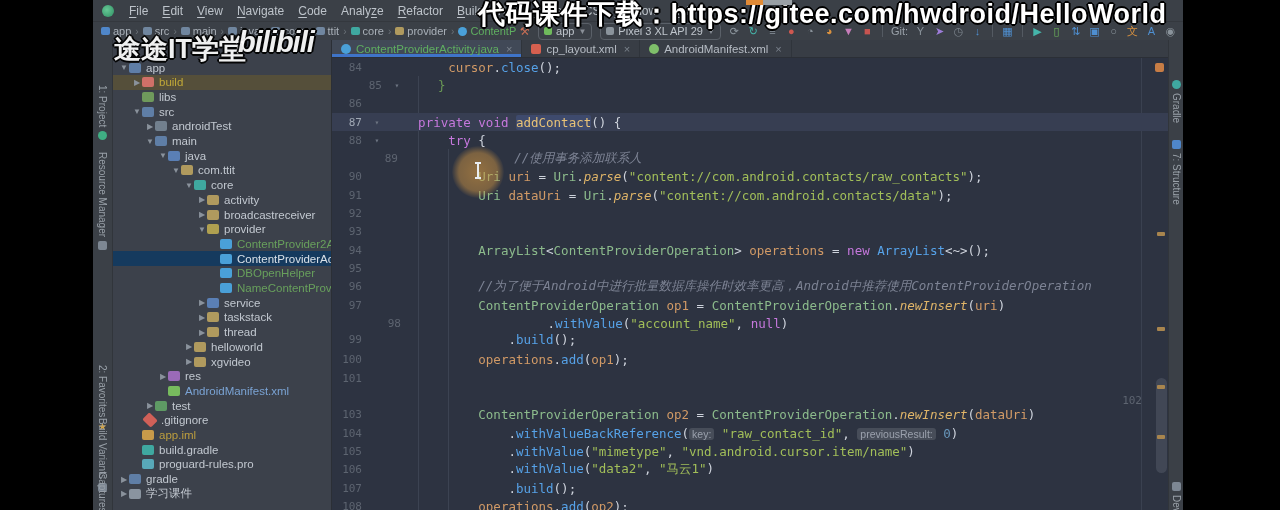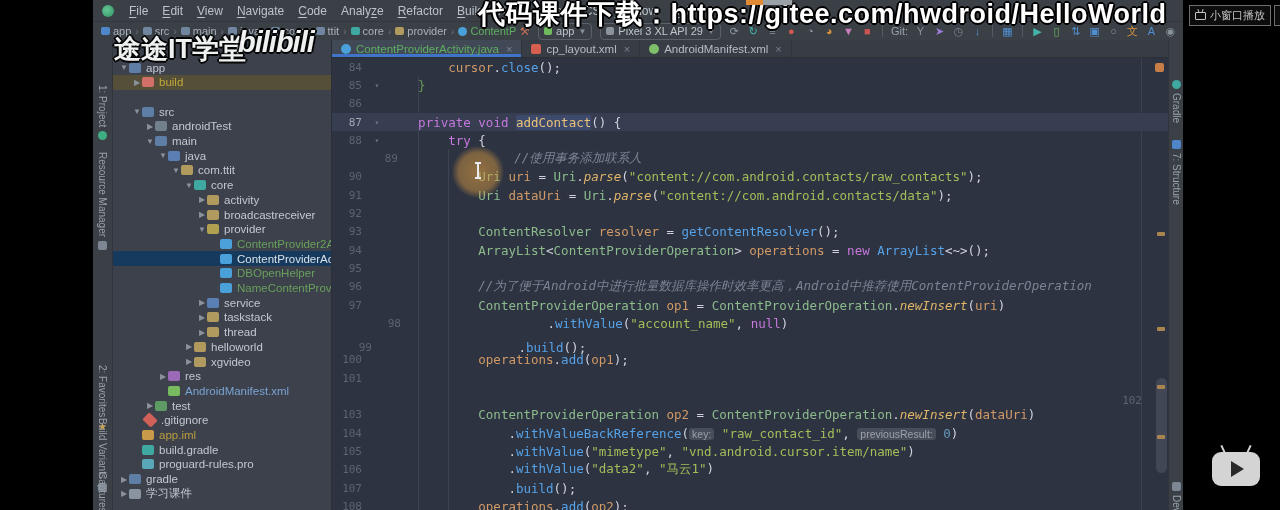--- a/index.html
+++ b/index.html
@@ -117,34 +117,20 @@
   .ibeam { position:absolute; left:477px; top:163px; width:2px; height:15px; background:#e8ecf0; z-index:51; }
   .ibeam::before, .ibeam::after { content:""; position:absolute; left:-2px; width:6px; height:2px; background:#e8ecf0; }
   .ibeam::before { top:-1px; } .ibeam::after { bottom:-1px; }
 </style>
 </head>
 <body>
 
 <div class="screen">
 
   <div class="black-strip strip-l"></div>
-  <div class="black-strip strip-r">
-    <div class="pip">
-      <div class="pip-box">
-        <span class="pip-tv"></span>
-        <span>小窗口播放</span>
-      </div>
-      <div class="pip-box">
-        
-      </div>
-    </div>
-    <div class="bili-tv">
-      <div class="bili-play"></div>
-    </div>
-  </div>
 
   <div class="ide">
     <div class="menubar">
       <span class="as-logo"></span>
       <span style="display:flex;">
           <span class="menu-item"><u>F</u>ile</span>
           <span class="menu-item"><u>E</u>dit</span>
           <span class="menu-item"><u>V</u>iew</span>
           <span class="menu-item"><u>N</u>avigate</span>
           <span class="menu-item"><u>C</u>ode</span>
@@ -273,20 +259,25 @@
           <div class="trow" style="top: 20px; padding-left: 6px;">
             <span class="arrow">▼</span>
             <span class="t-ic ic-folder-blue"></span>
             <span class="t-label">app</span>
           </div>
           <div class="trow buildrow" style="top: 34.7px; padding-left: 19px;">
             <span class="arrow">▶</span>
             <span class="t-ic ic-folder-red"></span>
             <span class="t-label">build</span>
           </div>
+          <div class="trow" style="top: 49.4px; padding-left: 19px;">
+            <span class="arrow"></span>
+            <span class="t-ic ic-folder-green"></span>
+            <span class="t-label">libs</span>
+          </div>
           <div class="trow" style="top: 64.1px; padding-left: 19px;">
             <span class="arrow">▼</span>
             <span class="t-ic ic-folder-src"></span>
             <span class="t-label">src</span>
           </div>
           <div class="trow" style="top: 78.8px; padding-left: 32px;">
             <span class="arrow">▶</span>
             <span class="t-ic ic-folder-gray"></span>
             <span class="t-label">androidTest</span>
           </div>
@@ -438,21 +429,21 @@
         <div class="codearea">
           <div class="iguide" style="left:calc(56px + 4ch); top:18px; bottom:0;"></div>
           <div class="iguide" style="left:calc(56px + 8ch); top:91px; bottom:0;"></div>
           <div class="margin-guide"></div>
           <div>
               <div class="line" style="top: 0px;">
                 <span class="ln">84</span>
                 <span class="foldcol"></span>
                 <span class="ctext">        <span class="tk-v">cursor</span><span class="tk-p">.</span><span class="tk-m">close</span><span class="tk-p">();</span></span>
               </div>
-              <div class="line" style="top: 18.3px;">
+              <div class="line" style="top: 18.3px; padding-left: 20px;">
                 <span class="ln">85</span>
                 <span class="foldcol">▾</span>
                 <span class="ctext">    <span class="tk-br">}</span></span>
               </div>
               <div class="line" style="top: 36.6px;">
                 <span class="ln">86</span>
                 <span class="foldcol"></span>
                 <span class="ctext"></span>
               </div>
               <div class="line current" style="top: 54.9px;">
@@ -481,21 +472,20 @@
                 <span class="ctext">            <span class="tk-t">Uri</span><span class="tk-p"> </span><span class="tk-v">dataUri</span><span class="tk-p"> = </span><span class="tk-t">Uri</span><span class="tk-p">.</span><span class="tk-sm">parse</span><span class="tk-p">(</span><span class="tk-s">"content://com.android.contacts/data"</span><span class="tk-p">);</span></span>
               </div>
               <div class="line" style="top: 146.4px;">
                 <span class="ln">92</span>
                 <span class="foldcol"></span>
                 <span class="ctext"></span>
               </div>
               <div class="line" style="top: 164.7px;">
                 <span class="ln">93</span>
                 <span class="foldcol"></span>
-                <span class="ctext">            <span class="tk-t">ContentResolver</span><span class="tk-p"> </span><span class="tk-v">resolver</span><span class="tk-p"> = </span><span class="tk-m">getContentResolver</span><span class="tk-p">();</span></span>
               </div>
               <div class="line" style="top: 183px;">
                 <span class="ln">94</span>
                 <span class="foldcol"></span>
                 <span class="ctext">            <span class="tk-t">ArrayList</span><span class="tk-p">&lt;</span><span class="tk-t">ContentProviderOperation</span><span class="tk-p">&gt; </span><span class="tk-v">operations</span><span class="tk-p"> = </span><span class="tk-k">new</span><span class="tk-p"> </span><span class="tk-m">ArrayList</span><span class="tk-p">&lt;~&gt;();</span></span>
               </div>
               <div class="line" style="top: 201.3px;">
                 <span class="ln">95</span>
                 <span class="foldcol"></span>
                 <span class="ctext"></span>
@@ -508,21 +498,21 @@
               <div class="line" style="top: 237.9px;">
                 <span class="ln">97</span>
                 <span class="foldcol"></span>
                 <span class="ctext">            <span class="tk-t">ContentProviderOperation</span><span class="tk-p"> </span><span class="tk-v">op1</span><span class="tk-p"> = </span><span class="tk-t">ContentProviderOperation</span><span class="tk-p">.</span><span class="tk-sm">newInsert</span><span class="tk-p">(</span><span class="tk-v">uri</span><span class="tk-p">)</span></span>
               </div>
               <div class="line" style="top: 256.2px; padding-left: 39px;">
                 <span class="ln">98</span>
                 <span class="foldcol"></span>
                 <span class="ctext">                <span class="tk-p">.</span><span class="tk-m">withValue</span><span class="tk-p">(</span><span class="tk-s">"account_name"</span><span class="tk-p">, </span><span class="tk-k">null</span><span class="tk-p">)</span></span>
               </div>
-              <div class="line" style="top: 280px; padding-left: 10px;">
+              <div class="line" style="top: 272px;">
                 <span class="ln">99</span>
                 <span class="foldcol"></span>
                 <span class="ctext">                <span class="tk-p">.</span><span class="tk-m">build</span><span class="tk-p">();</span></span>
               </div>
               <div class="line" style="top: 292.8px;">
                 <span class="ln">100</span>
                 <span class="foldcol"></span>
                 <span class="ctext">            <span class="tk-v">operations</span><span class="tk-p">.</span><span class="tk-m">add</span><span class="tk-p">(</span><span class="tk-v">op1</span><span class="tk-p">);</span></span>
               </div>
               <div class="line" style="top: 311.1px;">

